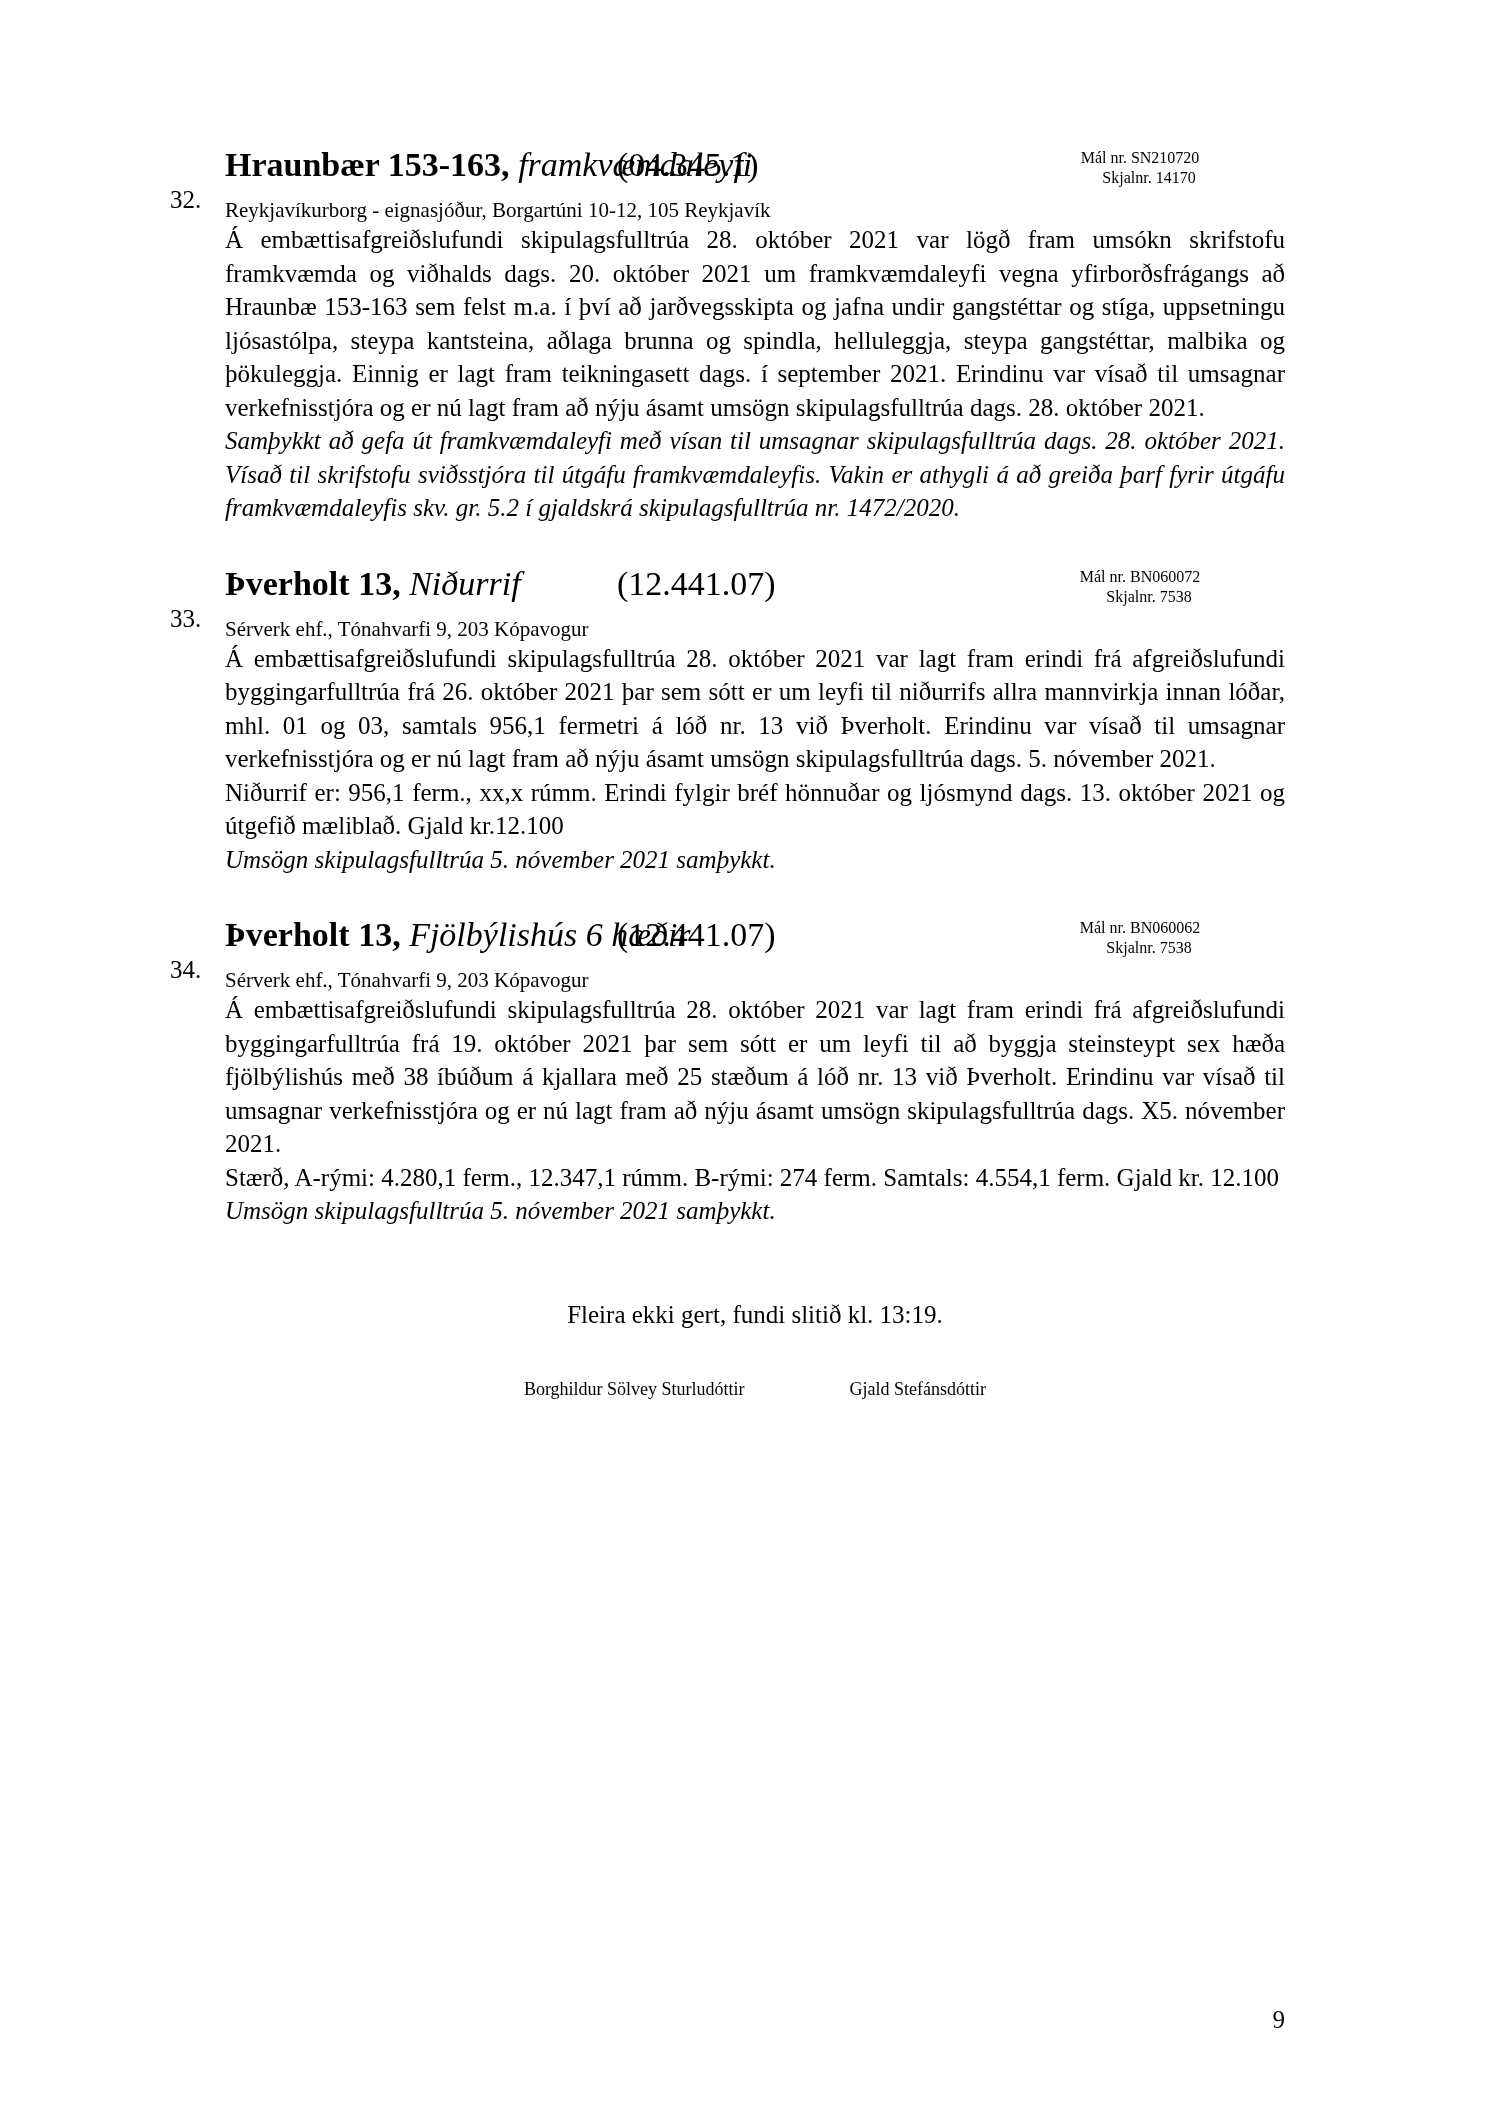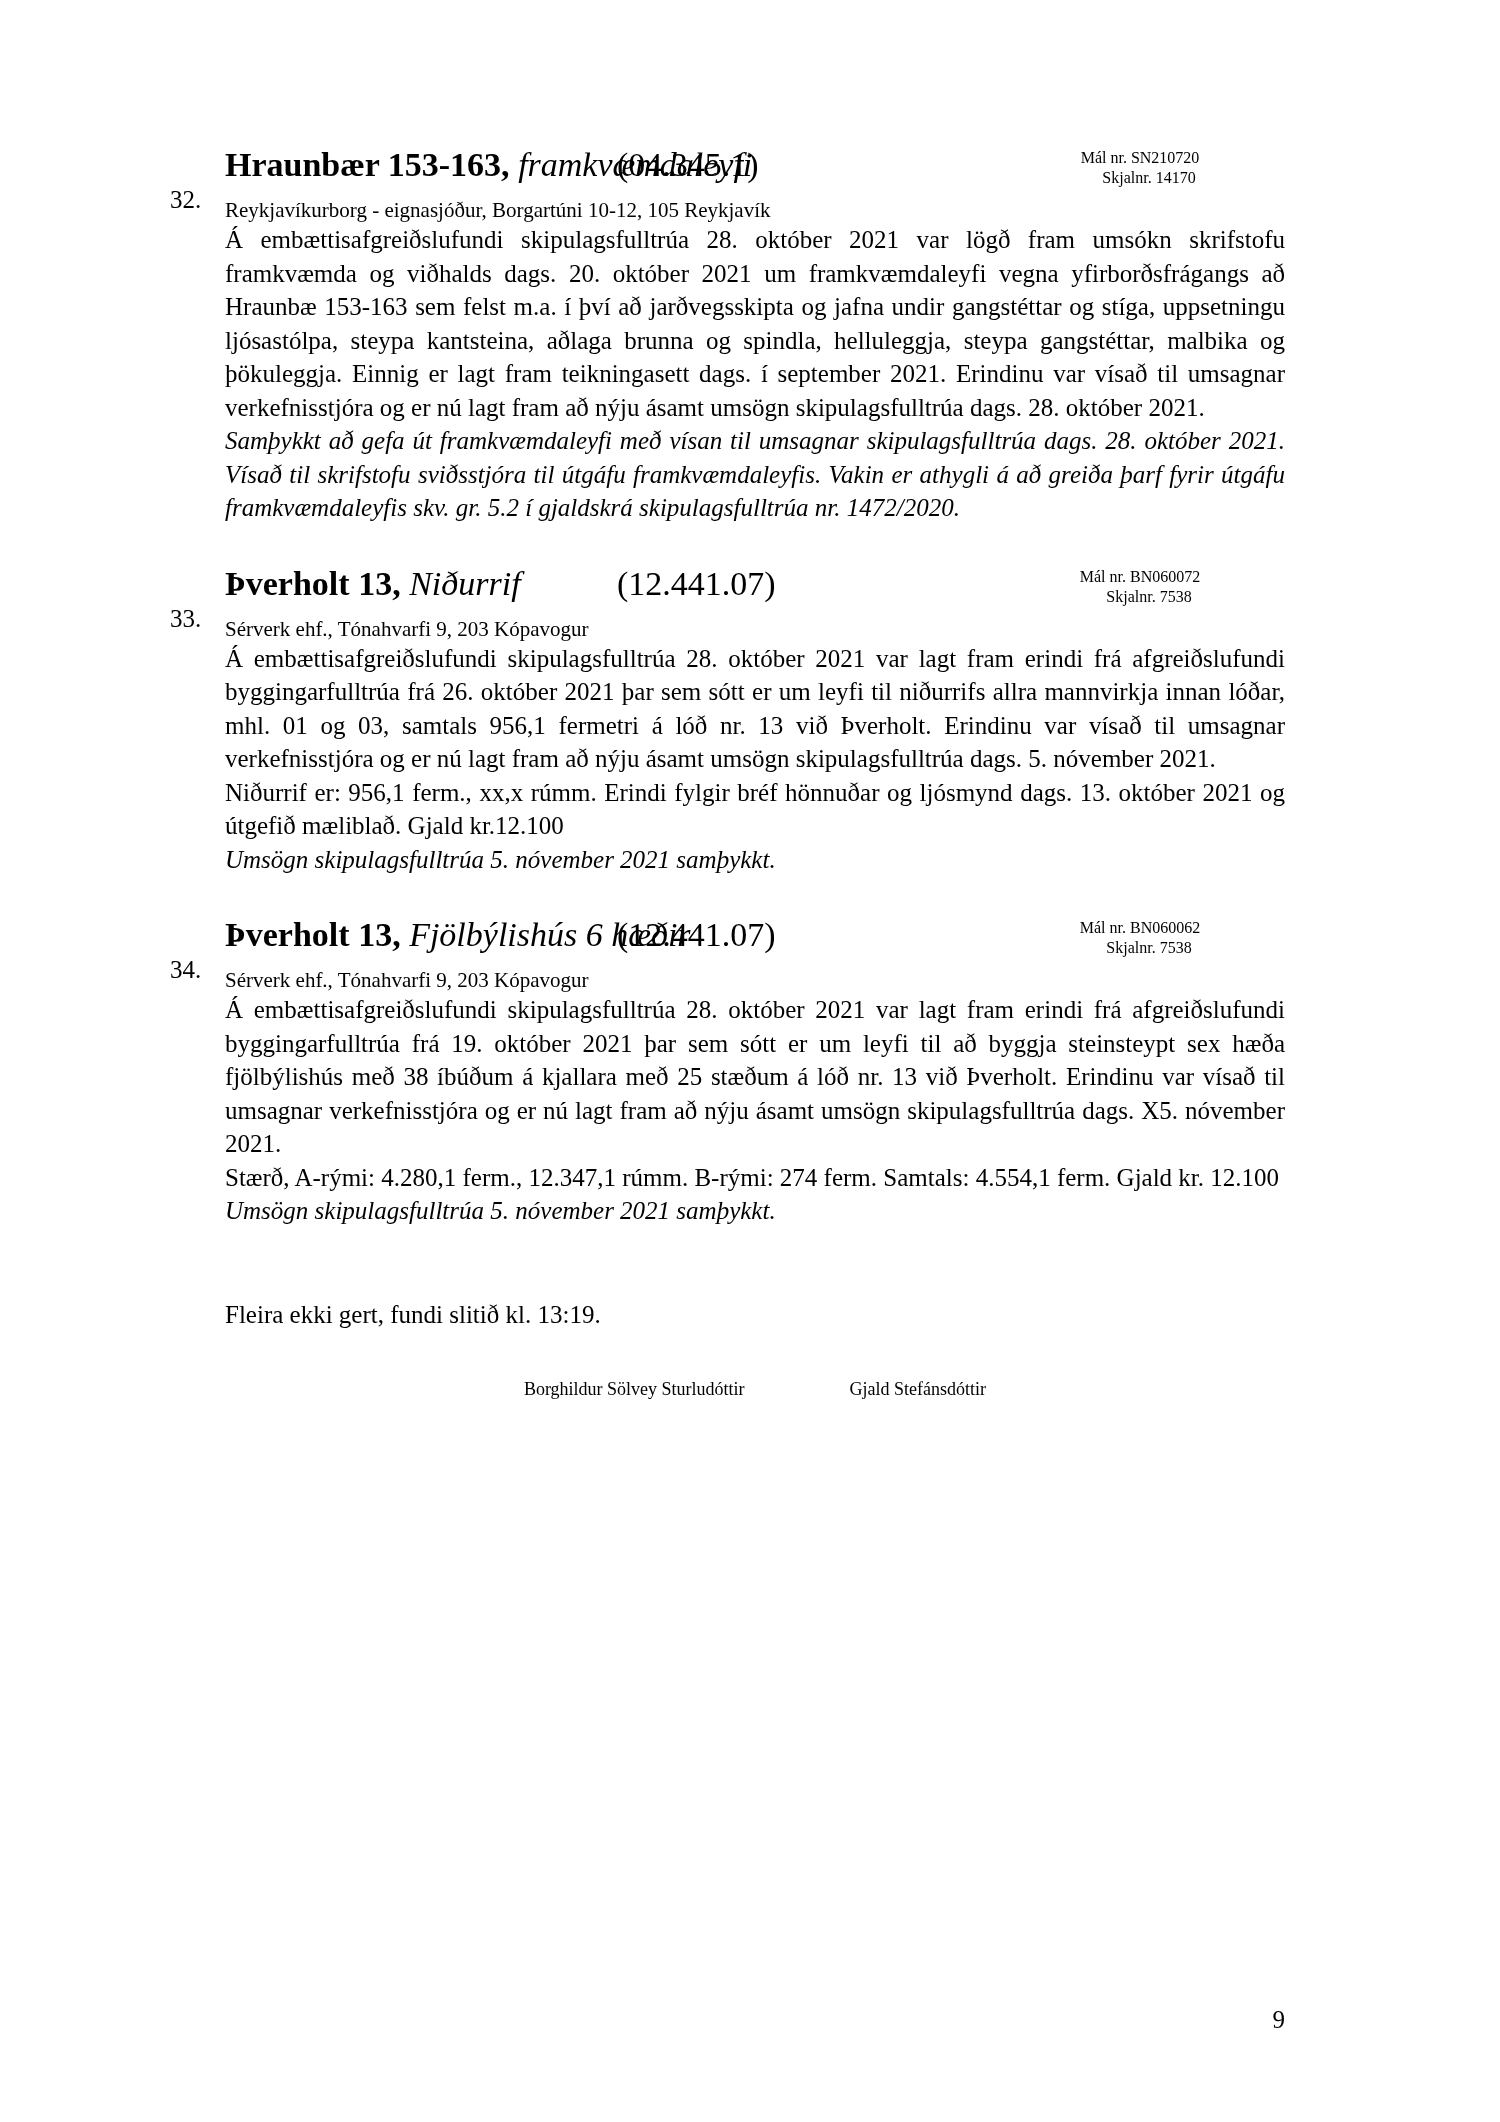--- a/index.html
+++ b/index.html
@@ -82,21 +82,21 @@
     font-size: 25px;
     line-height: 33.5px;
     text-align: justify;
     margin: 0;
     text-justify: inter-word;
   }
   p.body.italic {
     font-style: italic;
   }
   .closing {
-    text-align: left;
+    text-align: center;
     font-size: 25px;
     line-height: 33px;
     margin-top: 70px;
   }
   .sig-name {
     text-align: center;
     font-size: 25px;
     margin-top: 48px;
   }
   .sig-row {

